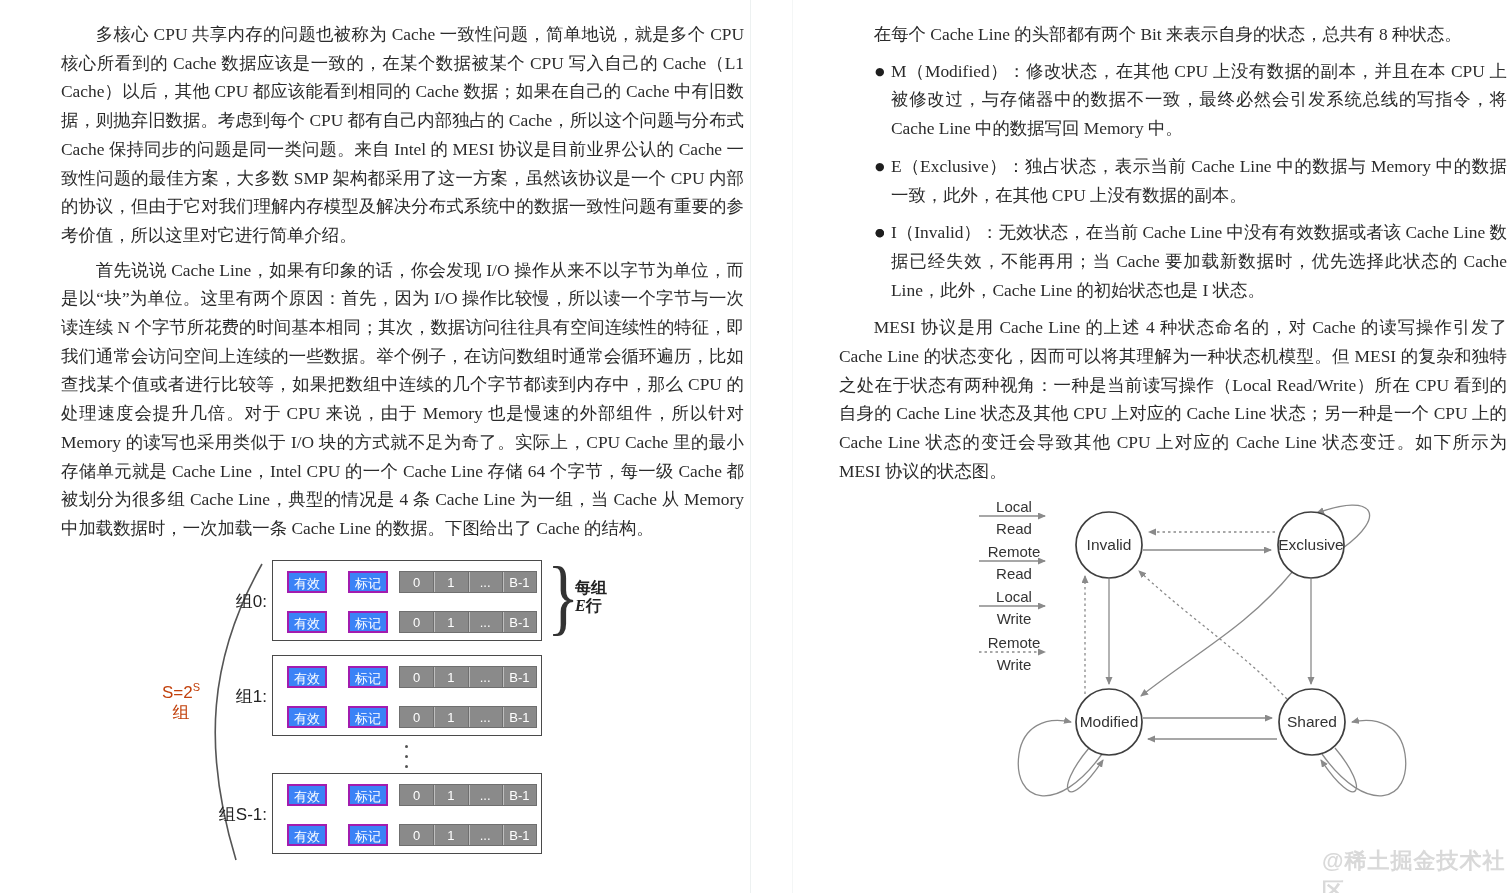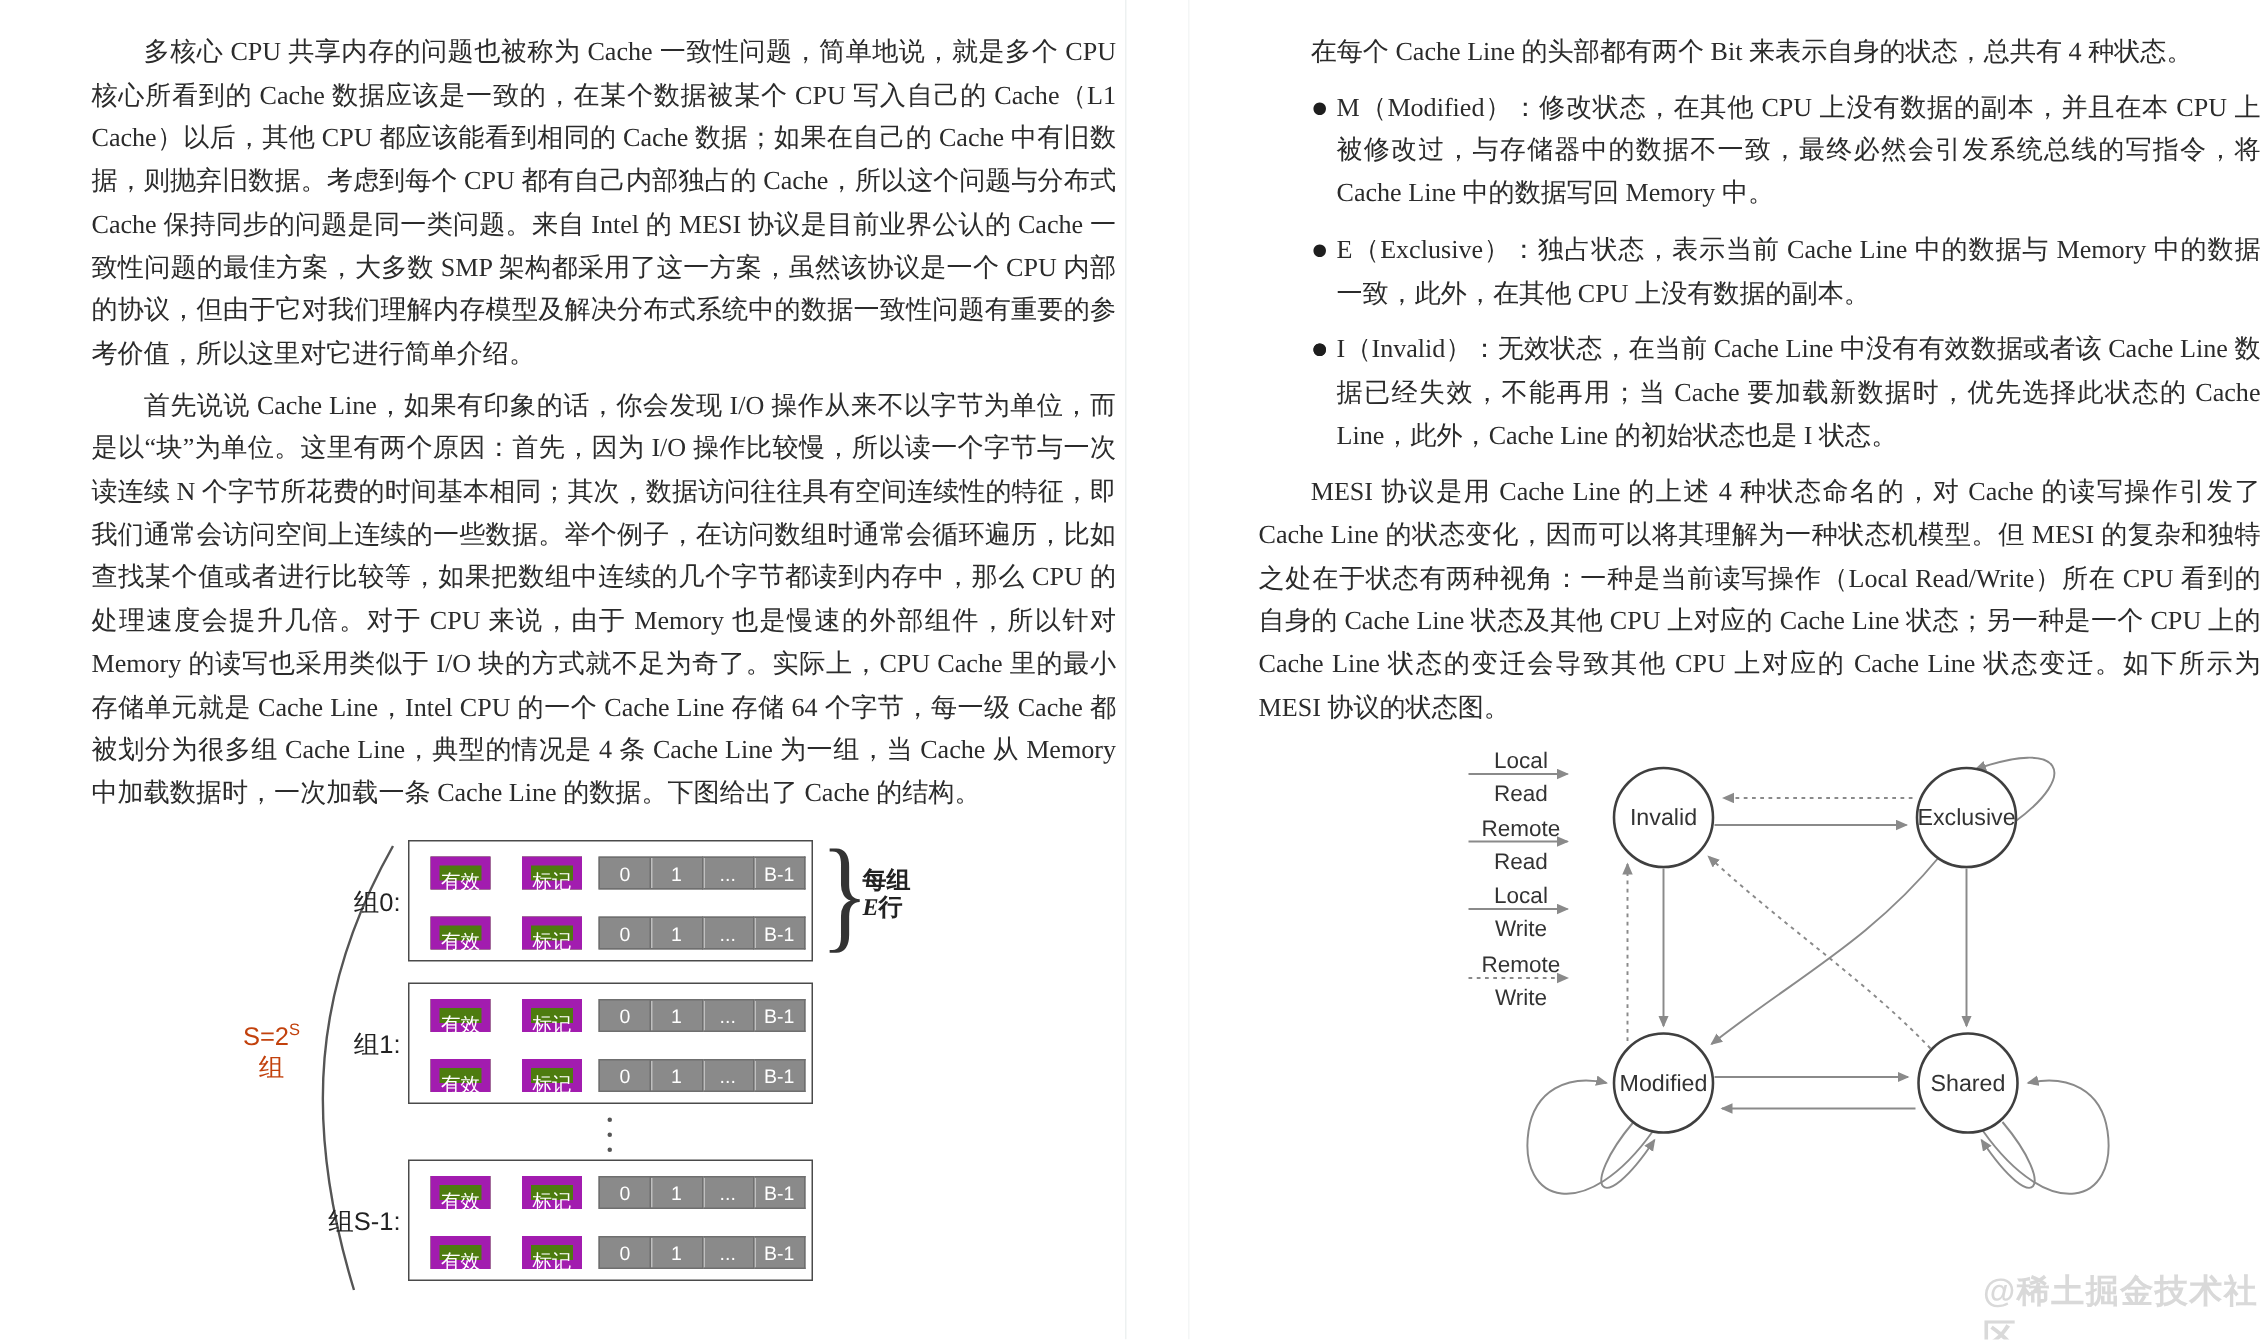--- a/index.html
+++ b/index.html
@@ -32,22 +32,22 @@
            font-size:17px;color:#c2410c;line-height:21px;}
   .s-label sup{font-size:11px;}
   .group-label{position:absolute;width:120px;left:86px;text-align:right;
                font-size:17px;color:#222;}
   .gl0{top:39px;} .gl1{top:134px;} .gl2{top:252px;}
   .group-box{position:absolute;left:211px;width:270px;height:81px;
              background:#fff;border:1px solid #4a4a4a;box-sizing:border-box;}
   .gb0{top:9px;} .gb1{top:104px;} .gb2{top:222px;}
   .cache-row{position:absolute;left:14px;height:22px;display:flex;align-items:stretch;}
   .cr1{top:10px;} .cr2{top:50px;}
-  .cell{background:#4d7c0f;color:#ffffff;font-size:13px;line-height:22px;
-        text-align:center;box-sizing:border-box;border:6px solid #a21caf;}
+  .cell{background:#3b82f6;color:#ffffff;font-size:13px;line-height:22px;
+        text-align:center;box-sizing:border-box;border:2px solid #a21caf;}
   .cell.small{width:40px;}
   .sp1{width:21px;} .sp2{width:11px;}
   .bar{display:flex;width:138px;}
   .bar .seg{flex:1;background:#8a8a8a;color:#fff;font-size:13px;line-height:22px;
             text-align:center;border:1px solid #6f6f6f;border-left:none;box-sizing:border-box;}
   .bar .seg:first-child{border-left:1px solid #6f6f6f;}
   .bar .seg + .seg{box-shadow:inset 1px 0 0 rgba(255,255,255,.45);}
   .vdots{position:absolute;left:344px;top:194px;display:flex;flex-direction:column;gap:7px;}
   .vdots i{width:3px;height:3px;border-radius:50%;background:#555;}
   .rbrace{position:absolute;left:482px;top:4px;font-size:84px;font-weight:300;
@@ -176,21 +176,21 @@
 
     <div class="rbrace">}</div>
     <div class="per-group">
       <span>每组</span><br>
       <span class="em">E</span><span>行</span>
     </div>
   </div>
 </div>
 
 <div class="page page-right">
-  <p class="para">在每个 Cache Line 的头部都有两个 Bit 来表示自身的状态，总共有 4 种状态。</p>
+  <p class="para">在每个 Cache Line 的头部都有两个 Bit 来表示自身的状态，总共有 8 种状态。</p>
 
   <ul class="bullets">
     <li>
       <span class="bullet-dot">●</span>
       <span>M（Modified）：修改状态，在其他 CPU 上没有数据的副本，并且在本 CPU 上被修改过，与存储器中的数据不一致，最终必然会引发系统总线的写指令，将 Cache Line 中的数据写回 Memory 中。</span>
     </li>
     <li>
       <span class="bullet-dot">●</span>
       <span>E（Exclusive）：独占状态，表示当前 Cache Line 中的数据与 Memory 中的数据一致，此外，在其他 CPU 上没有数据的副本。</span>
     </li>

